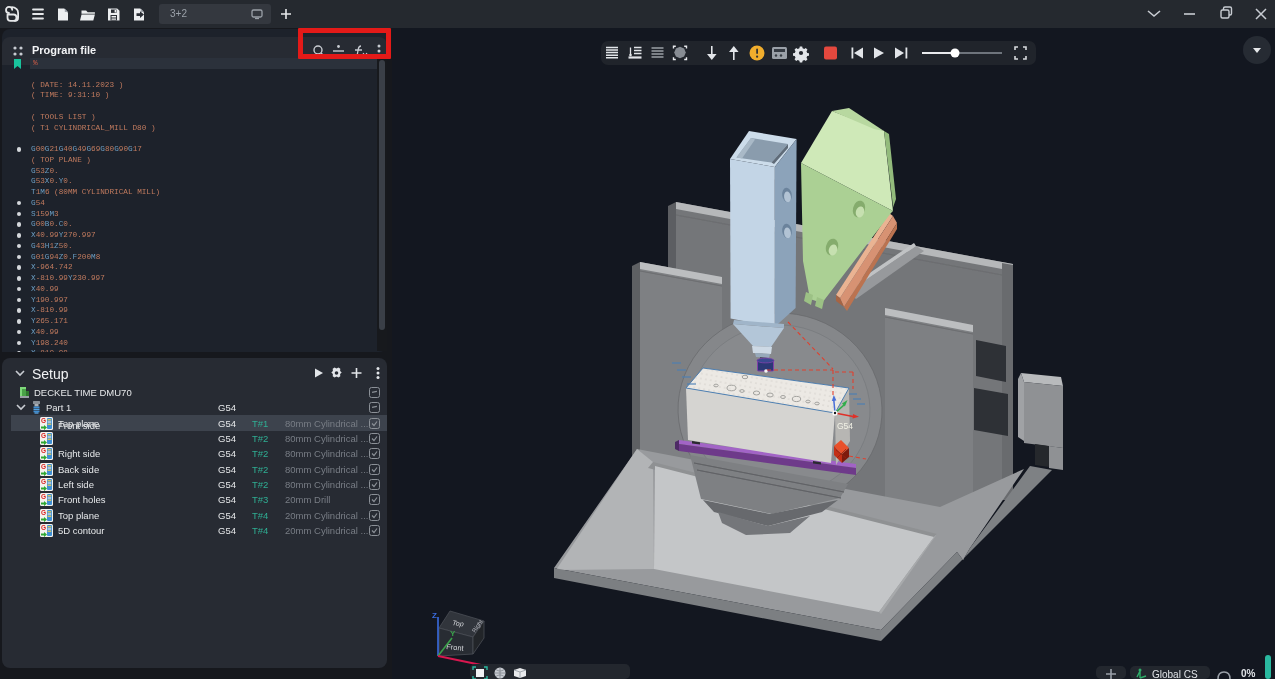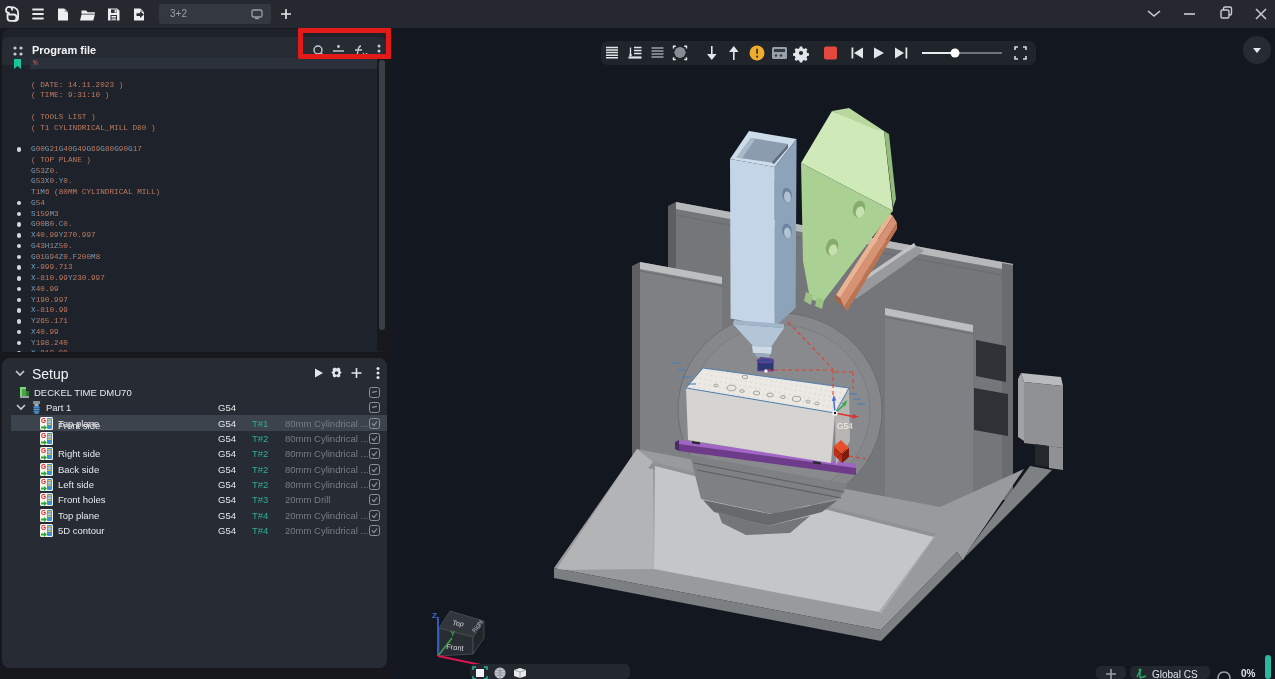--- a/index.html
+++ b/index.html
@@ -343,21 +343,21 @@
 <div class="cline" style="top:151.5px"><span class="a">S</span><span class="c">159</span><span class="a">M</span><span class="c">3</span></div>
 <div class="bullet" style="top:154.7px"></div>
 <div class="cline" style="top:162.2px"><span class="a">G</span><span class="c">00</span><span class="a">B</span><span class="c">0.</span><span class="a">C</span><span class="c">0.</span></div>
 <div class="bullet" style="top:165.4px"></div>
 <div class="cline" style="top:173.0px"><span class="a">X</span><span class="c">40.99</span><span class="a">Y</span><span class="c">270.997</span></div>
 <div class="bullet" style="top:176.2px"></div>
 <div class="cline" style="top:183.8px"><span class="a">G</span><span class="c">43</span><span class="a">H</span><span class="c">1</span><span class="a">Z</span><span class="c">50.</span></div>
 <div class="bullet" style="top:186.9px"></div>
 <div class="cline" style="top:194.5px"><span class="a">G</span><span class="c">01</span><span class="a">G</span><span class="c">94</span><span class="a">Z</span><span class="c">0.</span><span class="a">F</span><span class="c">200</span><span class="a">M</span><span class="c">8</span></div>
 <div class="bullet" style="top:197.7px"></div>
-<div class="cline" style="top:205.2px"><span class="a">X</span><span class="c">-999.713</span></div>
+<div class="cline" style="top:205.2px"><span class="a">X</span><span class="c">-964.742</span></div>
 <div class="bullet" style="top:208.4px"></div>
 <div class="cline" style="top:216.0px"><span class="a">X</span><span class="c">-810.99</span><span class="a">Y</span><span class="c">230.997</span></div>
 <div class="bullet" style="top:219.2px"></div>
 <div class="cline" style="top:226.8px"><span class="a">X</span><span class="c">40.99</span></div>
 <div class="bullet" style="top:229.9px"></div>
 <div class="cline" style="top:237.5px"><span class="a">Y</span><span class="c">190.997</span></div>
 <div class="bullet" style="top:240.7px"></div>
 <div class="cline" style="top:248.2px"><span class="a">X</span><span class="c">-810.99</span></div>
 <div class="bullet" style="top:251.4px"></div>
 <div class="cline" style="top:259.0px"><span class="a">Y</span><span class="c">265.171</span></div>

